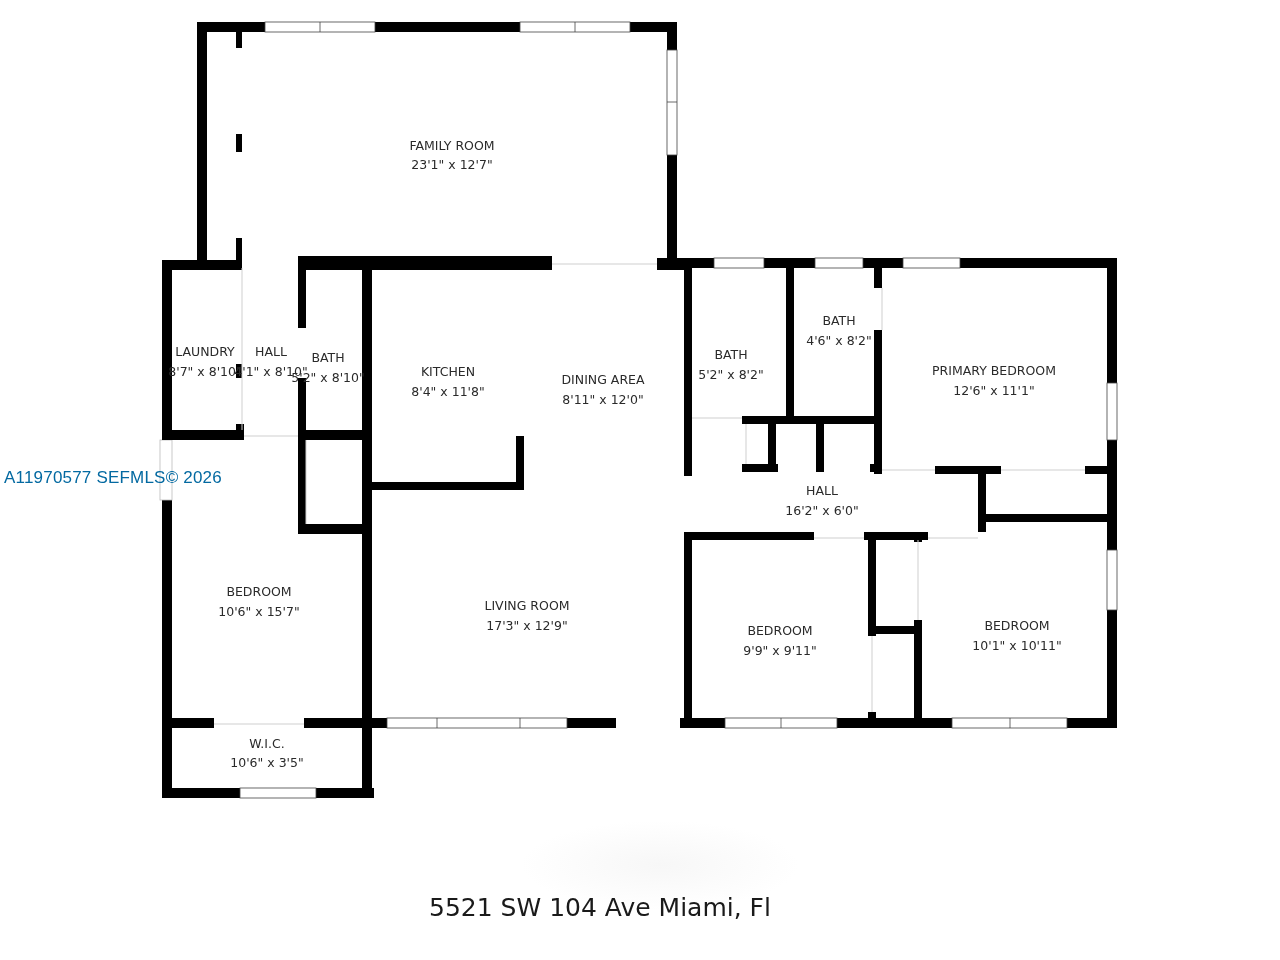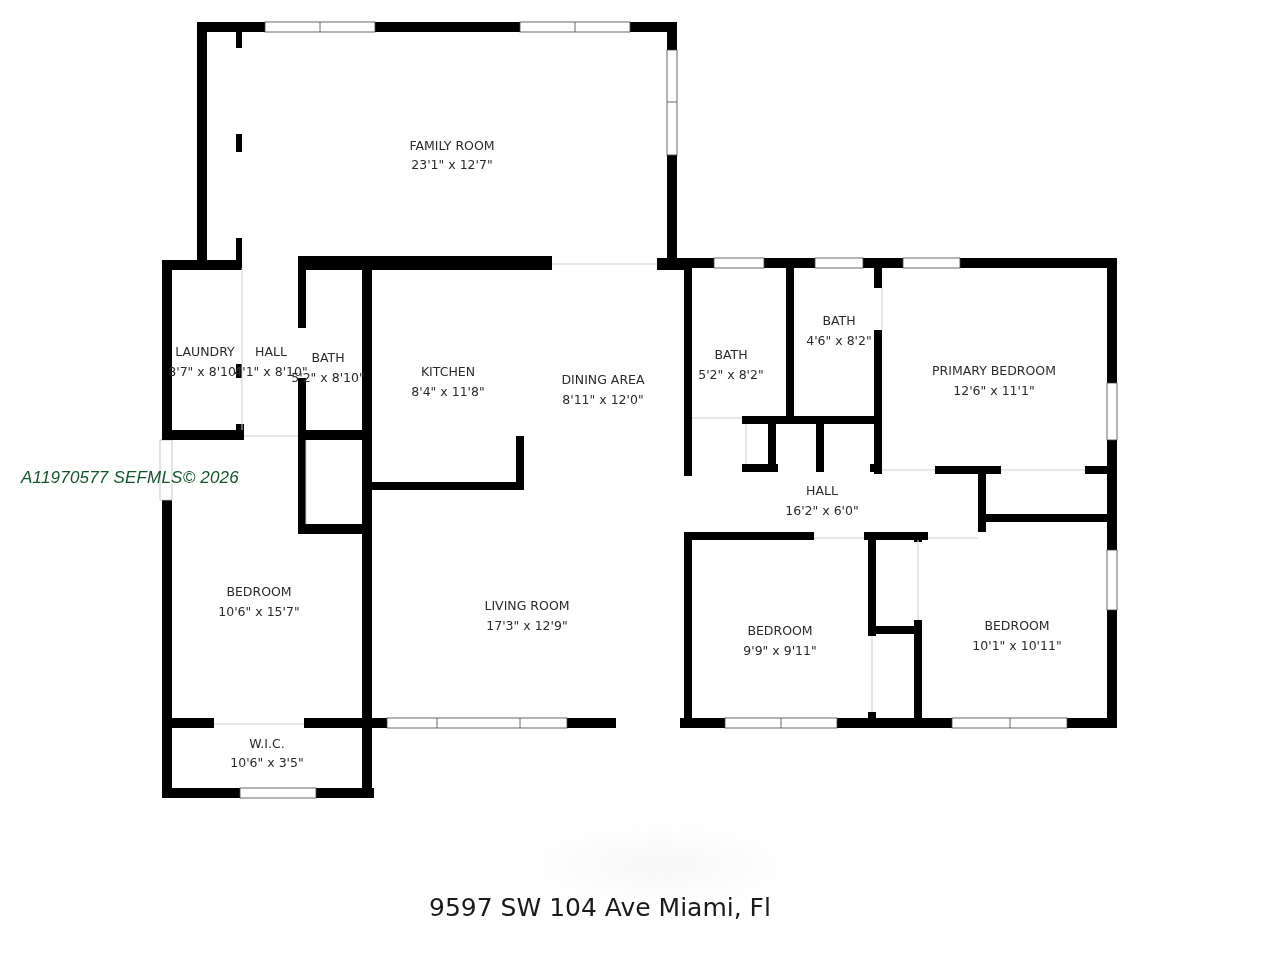--- a/index.html
+++ b/index.html
@@ -3,21 +3,21 @@
   <meta charset="utf-8">
   <style>
     html, body { margin: 0; padding: 0; background: #ffffff; }
     body { width: 1280px; height: 960px; position: relative; overflow: hidden; font-family: "DejaVu Sans", sans-serif; }
     #plan { position: absolute; left: 0; top: 0; }
     .room-label { font-family: "DejaVu Sans", sans-serif; font-size: 12.5px; fill: #2a2a2a; text-anchor: middle; }
     .room-dims { font-family: "DejaVu Sans", sans-serif; font-size: 12.5px; fill: #2a2a2a; text-anchor: middle; }
     .wall { fill: #000; }
     .win { fill: #fff; stroke: #444; stroke-width: 0.8; }
     .opening { stroke: #cfcfcf; stroke-width: 1; }
-    .watermark { position: absolute; left: 21px; top: 468px; font-family: "Liberation Sans", sans-serif; font-size: 17px; color: #14532d; letter-spacing: 0.2px; font-style: italic; }
+    .watermark { position: absolute; left: 4px; top: 468px; font-family: "Liberation Sans", sans-serif; font-size: 17px; color: #0369a1; letter-spacing: 0.2px; }
     .address { position: absolute; left: 0; width: 1200px; top: 893px; text-align: center; font-family: "DejaVu Sans", sans-serif; font-size: 25px; color: #1a1a1a; }
     .glow { position: absolute; left: 520px; top: 820px; width: 280px; height: 90px; border-radius: 50%; background: radial-gradient(ellipse at center, #f7f7f7 0%, #ffffff 70%); }
   </style>
 </head>
 <body>
 
 <div class="glow"></div>
 
 <svg id="plan" width="1280" height="960" viewBox="0 0 1280 960">
 
@@ -191,13 +191,13 @@
     <text class="room-label" x="1017" y="630">BEDROOM</text>
     <text class="room-dims" x="1017" y="650">10'1" x 10'11"</text>
   </g>
   <g>
     <text class="room-label" x="267" y="748">W.I.C.</text>
     <text class="room-dims" x="267" y="767">10'6" x 3'5"</text>
   </g>
 </svg>
 
 <div class="watermark">A11970577  SEFMLS© 2026</div>
-<div class="address">9597 SW 104 Ave Miami, Fl</div>
+<div class="address">5521 SW 104 Ave Miami, Fl</div>
 
 </body></html>

